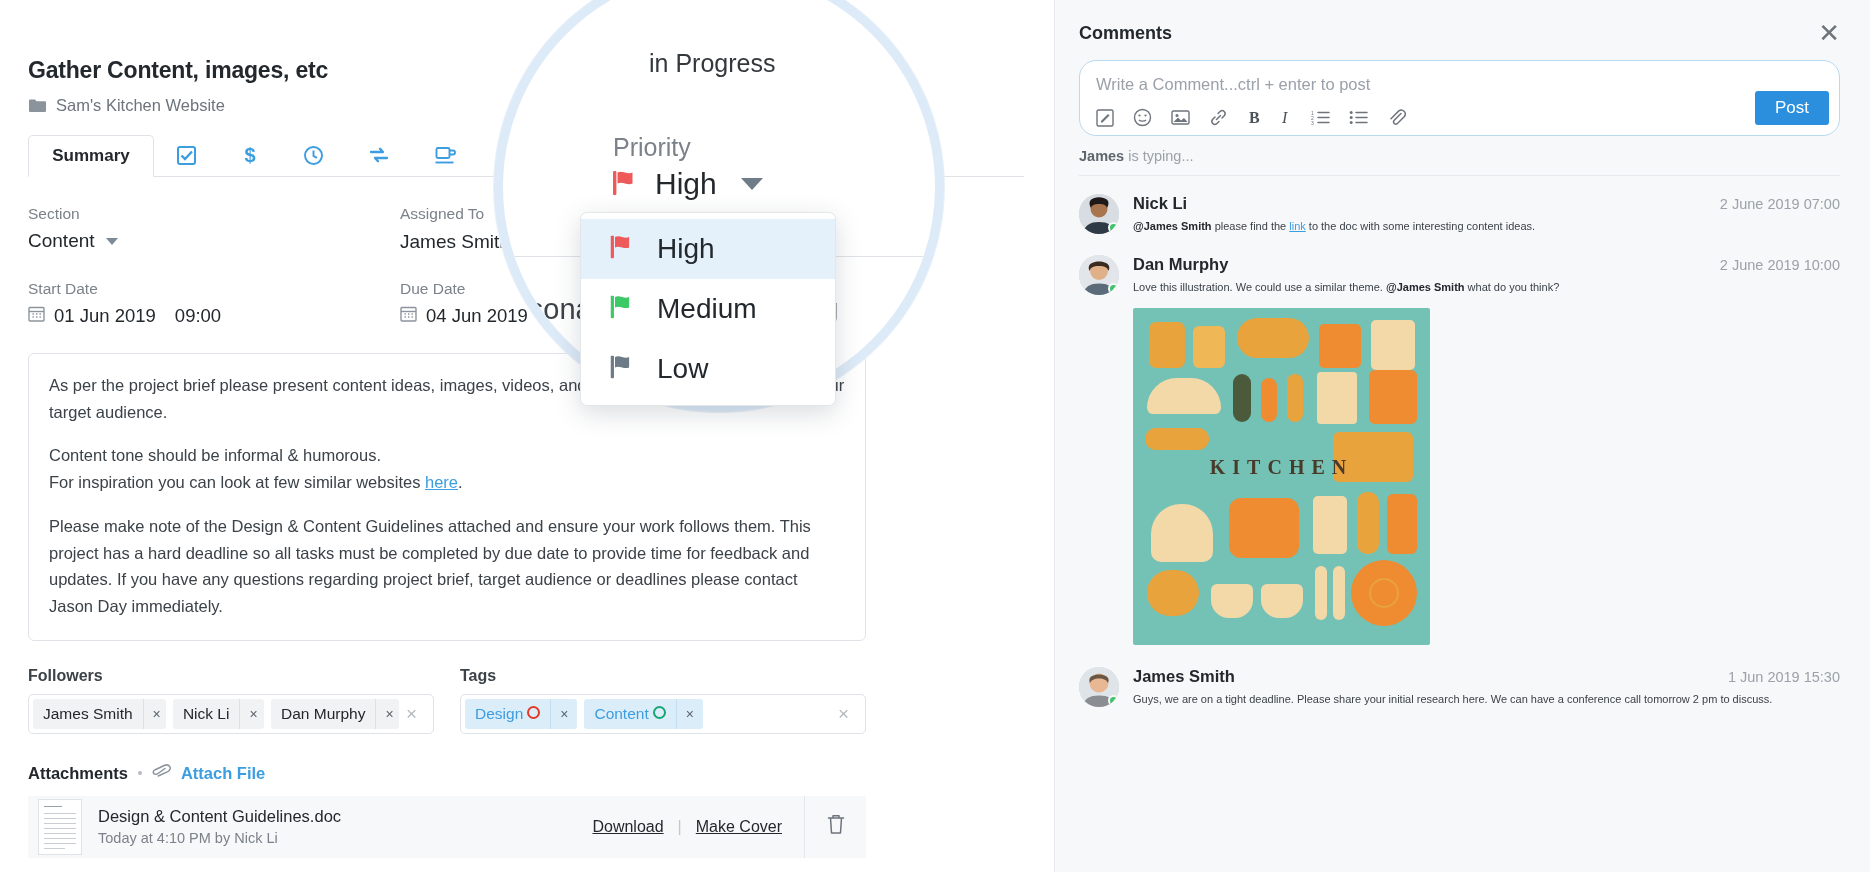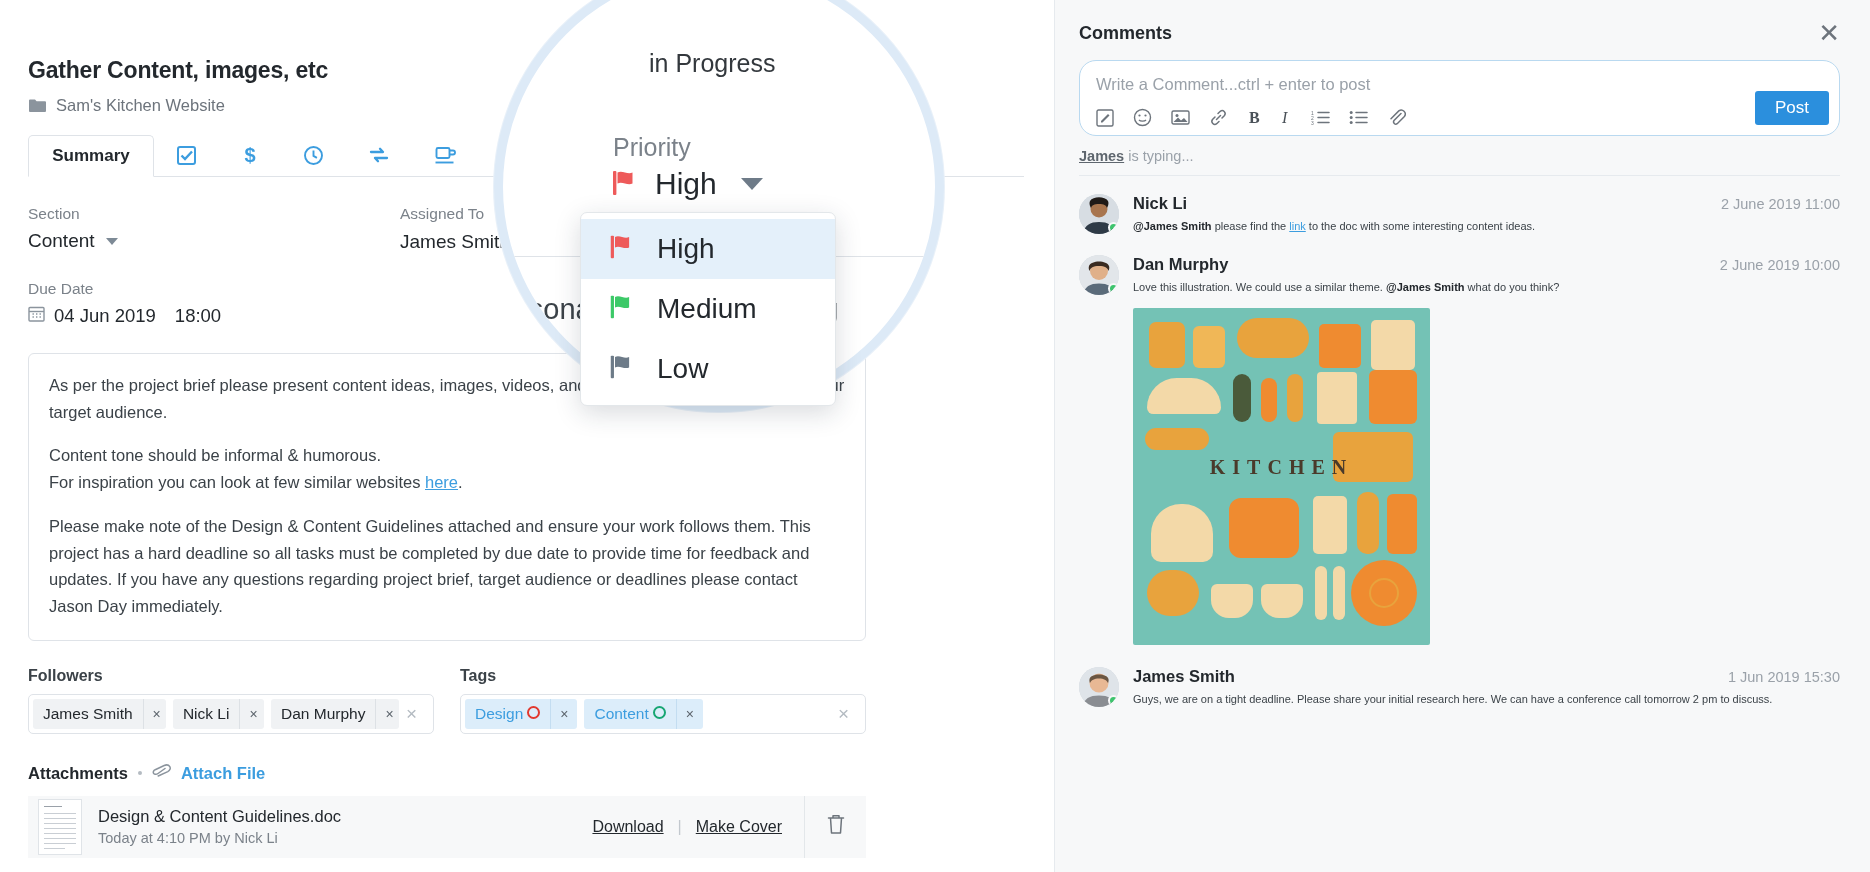--- a/index.html
+++ b/index.html
@@ -181,21 +181,21 @@
   }
   .composer-placeholder { font-size: 16.5px; color: #9aa1a9; }
   .composer-toolbar { display: flex; align-items: center; gap: 19px; margin-top: 14px; color: #6d747c; }
   .composer-toolbar span { cursor: pointer; display:flex; align-items:center; }
   .post-btn {
     position: absolute; right: 10px; bottom: 10px; background: #2b8fdd; color: #fff;
     border: none; border-radius: 3px; font-size: 17px; padding: 7px 20px; cursor: pointer;
     font-family: "Liberation Sans", sans-serif;
   }
   .typing { margin-top: 12px; font-size: 14.5px; color: #9aa1a9; }
-  .typing b { color: #5e666e; font-weight: bold; text-decoration: underline; }
+  .typing b { color: #5e666e; font-weight: bold; }
   .divider { height: 1px; background: #e6eaee; margin-top: 11px; }
 
   .comment { display: flex; margin-top: 18px; }
   .avatar {
     width: 40px; height: 40px; border-radius: 50%; flex: none; position: relative;
     overflow: hidden; background: #cfd6dd;
   }
   .avatar .ind {
     position: absolute; right: 0px; bottom: 1px; width: 11px; height: 11px;
     border-radius: 50%; background: #3ec46d; border: 2px solid #f7f8f9;
@@ -293,20 +293,34 @@
           <div class="field-label">Assigned To</div>
           <div class="field-value">
             <span>James Smith</span>
             <span class="field-clear">✕</span>
             <span class="caret" style="margin-left:-14px;"></span>
           </div>
         </div>
       </div>
 
       <div class="field-row">
+        <div class="field-col">
+          <div class="field-label">Start Date</div>
+          <div class="field-value">
+            <span class="cal-icon">
+              <svg width="17" height="17" viewBox="0 0 17 17">
+                  <rect x="1" y="2.5" width="15" height="13.5" rx="1" fill="none" stroke="#8b949d" stroke-width="1.4"></rect>
+                  <path d="M1 6.5h15" stroke="#8b949d" stroke-width="1.4"></path>
+                  <path d="M4.5 9h1.4M8 9h1.4M11.5 9h1.4M4.5 12h1.4M8 12h1.4M11.5 12h1.4" stroke="#8b949d" stroke-width="1.3"></path>
+                </svg>
+            </span>
+            <span class="date-text">01 Jun 2019</span>
+            <span class="time-text">09:00</span>
+          </div>
+        </div>
         <div class="field-col">
           <div class="field-label">Due Date</div>
           <div class="field-value">
             <span class="cal-icon">
               <svg width="17" height="17" viewBox="0 0 17 17">
                   <rect x="1" y="2.5" width="15" height="13.5" rx="1" fill="none" stroke="#8b949d" stroke-width="1.4"></rect>
                   <path d="M1 6.5h15" stroke="#8b949d" stroke-width="1.4"></path>
                   <path d="M4.5 9h1.4M8 9h1.4M11.5 9h1.4M4.5 12h1.4M8 12h1.4M11.5 12h1.4" stroke="#8b949d" stroke-width="1.3"></path>
                 </svg>
             </span>
@@ -537,21 +551,21 @@
             <rect width="40" height="40" fill="#d7dde3"></rect>
             <circle cx="20" cy="15" r="8.5" fill="#a8754e"></circle>
             <path d="M11 7c3-5 15-5 18 0 1.5 3-1 7-1 7-1-3-3-4-8-4s-7 1-8 4c0 0-2.5-4-1-7z" fill="#1f1a17"></path>
             <path d="M4 40c1.5-9 7-12 16-12s14.5 3 16 12z" fill="#2e3a46"></path>
           </svg>
         <span class="ind"></span>
       </div>
       <div class="c-body">
         <div class="c-head">
           <span class="c-name">Nick Li</span>
-          <span class="c-time">2 June 2019 11:00</span>
+          <span class="c-time">2 June 2019 07:00</span>
         </div>
         <div class="c-text"><b>@James Smith</b><span> please find the </span><span class="link">link</span><span> to the doc with some interesting content ideas.</span></div>
       </div>
     </div>
 
     <div class="comment" style="margin-top:20px;">
       <div class="avatar">
         <svg width="40" height="40" viewBox="0 0 40 40">
             <rect width="40" height="40" fill="#e2e6ea"></rect>
             <circle cx="20" cy="16" r="9" fill="#e0b089"></circle>

